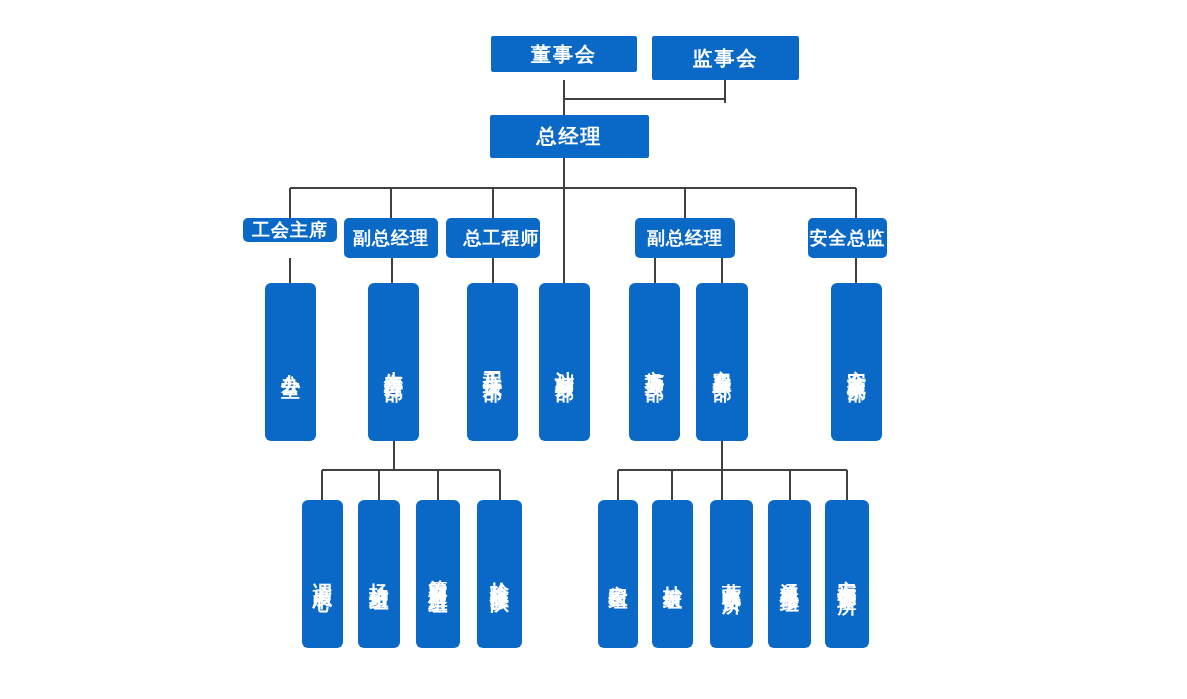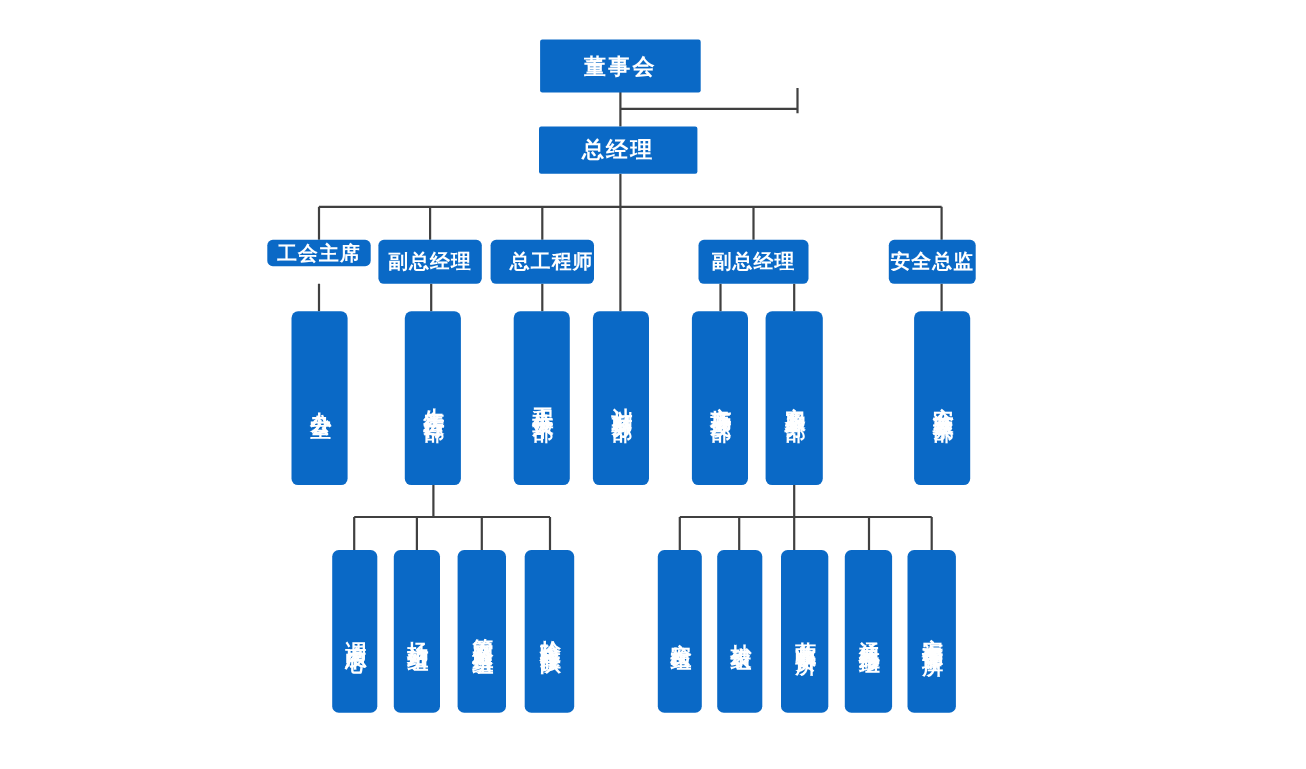--- a/index.html
+++ b/index.html
@@ -42,23 +42,23 @@
   .node.lvl-top{ font-size:20px; border-radius:2px; letter-spacing:2px; }
   .node.lvl3{ font-size:18px; border-radius:5px; letter-spacing:1px; }
   .node.v{
     writing-mode:vertical-lr;
     text-orientation:upright;
     font-size:19px;
     letter-spacing:3px;
     border-radius:6px;
   }
   
-  .n-board      {left:491px; top:36px;  width:146px; height:48px;}
+  .n-board      {left:491px; top:36px;  width:146px; height:36px;}
   .n-supervisory{left:652px; top:36px;  width:147px; height:44px;}
-  .n-gm         {left:490px; top:115px; width:144px; height:43px;}
+  .n-gm         {left:490px; top:115px; width:159px; height:43px;}
   .n-union      {left:243px; top:218px; width:94px;  height:24px;}
   .n-dgm1       {left:344px; top:218px; width:94px;  height:40px;}
   .n-chief      {left:446px; top:218px; width:94px;  height:40px;padding-left:17px;}
   .n-dgm2       {left:635px; top:218px; width:100px; height:40px;}
   .n-safedir    {left:808px; top:218px; width:79px;  height:40px;}
   .n-office     {left:265px; top:283px; width:51px;  height:158px;}
   .n-prod       {left:368px; top:283px; width:51px;  height:158px;}
   .n-eng        {left:467px; top:283px; width:51px;  height:158px;}
   .n-plan       {left:539px; top:283px; width:51px;  height:158px;}
   .n-market     {left:629px; top:283px; width:51px;  height:158px;}
@@ -82,20 +82,21 @@
   <svg class="connectors" viewBox="0 0 1187 699" xmlns="http://www.w3.org/2000/svg">
     <path d="M564 80 V115 M725 80 V103 M564 99 H725"></path>
     <path d="M564 158 V283"></path>
     <path d="M290 188 H856 M290 188 V218 M391 188 V218 M493 188 V218 M685 188 V218 M856 188 V218"></path>
     <path d="M290 258 V283 M392 258 V283 M493 258 V283 M655 258 V283 M722 258 V283 M856 258 V283"></path>
     <path d="M394 441 V470 M322 470 H500 M322 470 V500 M379 470 V500 M438 470 V500 M500 470 V500"></path>
     <path d="M722 441 V470 M618 470 H847 M618 470 V500 M672 470 V500 M722 470 V500 M790 470 V500 M847 470 V500"></path>
   </svg>
 
   <div class="node h lvl-top n-board">董事会</div>
+  <div class="node h lvl-top n-supervisory">监事会</div>
   <div class="node h lvl-top n-gm">总经理</div>
 
   <div class="node h lvl3 n-union">工会主席</div>
   <div class="node h lvl3 n-dgm1">副总经理</div>
   <div class="node h lvl3 n-chief">总工程师</div>
   <div class="node h lvl3 n-dgm2">副总经理</div>
   <div class="node h lvl3 n-safedir">安全总监</div>
 
   <div class="node v n-office">办公室</div>
   <div class="node v n-prod">生产运行部</div>

